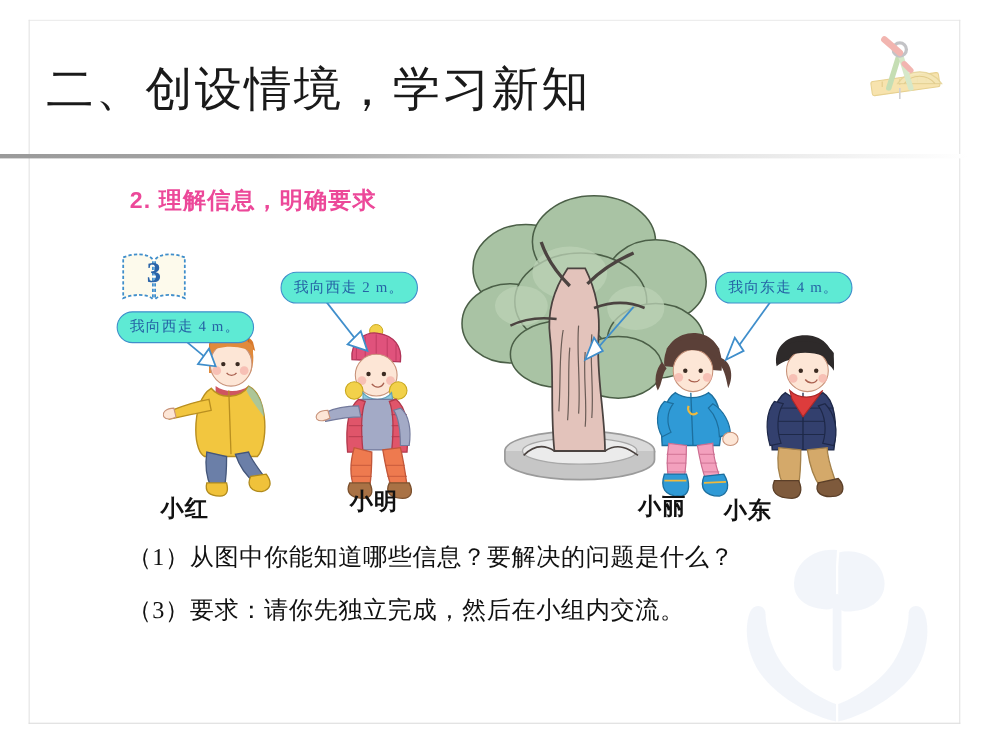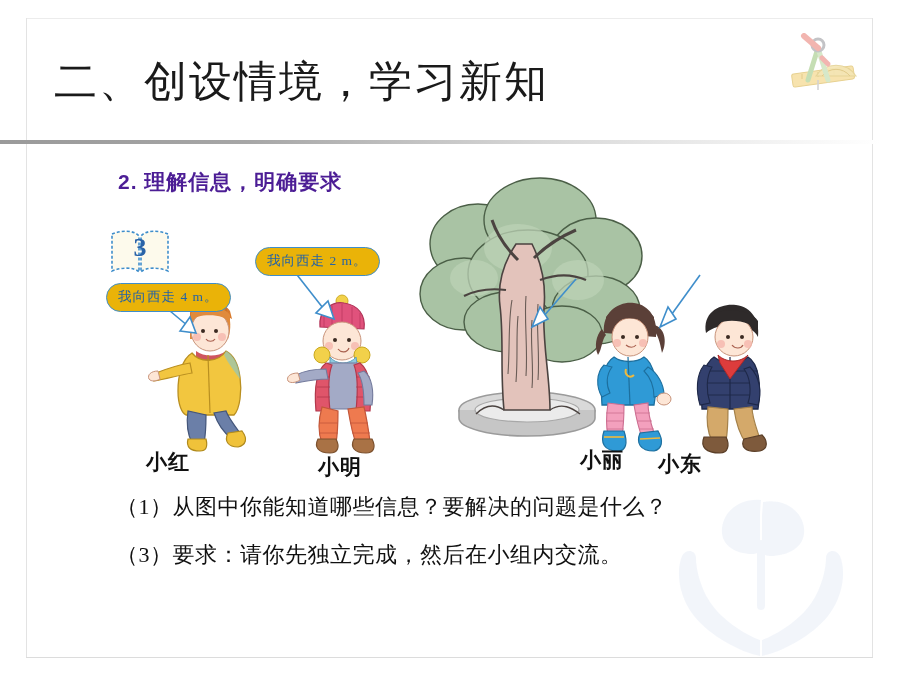--- a/index.html
+++ b/index.html
@@ -22,34 +22,33 @@
   .frame-bottom{position:absolute;left:26px;top:657px;width:847px;height:1px;background:#dcdcdc;}
 
   
   .title{
     position:absolute;left:42px;top:60px;
     font-size:43px;line-height:1;
     color:#1a1a1a;
     letter-spacing:2px;
     white-space:nowrap;
     font-family:"Liberation Serif","DejaVu Serif",serif;
-    margin-left:12px;
   }
   .title-rule{
     position:absolute;left:0px;top:140px;width:880px;height:4px;
     background:linear-gradient(to right,#9a9a9a 0%,#a6a6a6 28%,#d8d8d8 62%,#f3f3f3 88%,#ffffff 100%);
   }
 
   
   .tools-icon{position:absolute;left:778px;top:18px;width:92px;height:88px;opacity:.85;}
 
   
   .subtitle{
     position:absolute;left:118px;top:168px;
-    font-size:21px;color:#4c1d95;
+    font-size:21px;color:#ec4899;
     font-weight:bold;
     letter-spacing:1px;
     font-family:"Liberation Sans","DejaVu Sans",sans-serif;
     white-space:nowrap;
   }
 
   
   .badge{position:absolute;left:108px;top:228px;width:64px;height:48px;}
   .badge .num{
     position:absolute;left:0;top:5px;width:64px;text-align:center;
@@ -58,21 +57,21 @@
   }
 
   
   .stage{position:absolute;left:100px;top:165px;width:720px;height:300px;}
 
   
   .bubble{
     position:absolute;
     border:1.6px solid #3f8ecb;
     border-radius:18px;
-    background:#eab308;
+    background:#5eead4;
     color:#2563a5;
     font-size:13.5px;
     font-family:"Liberation Serif","DejaVu Serif",serif;
     padding:4px 11px 5px 11px;
     white-space:nowrap;
     letter-spacing:1px;
     z-index:6;
   }
   .bubble-tail{position:absolute;z-index:5;}
 
@@ -297,21 +296,21 @@
       <g stroke="#c2573a" stroke-width=".8" fill="none">
         <path d="M33 130 L52 130"></path>
           <path d="M33 140 L52 140"></path>
         <path d="M64 130 L82 130"></path>
           <path d="M66 140 L84 140"></path>
       </g>
 
       <path d="M32 146 C28 154 32 160 44 160 C52 160 54 154 50 146 Z" fill="#a97245" stroke="#7c512e" stroke-width="1.2"></path>
       <path d="M68 146 C64 154 68 160 80 160 C88 160 90 154 86 146 Z" fill="#a97245" stroke="#7c512e" stroke-width="1.2"></path>
     </svg>
-    <div class="name" style="left:218px;top:277px;margin-top:11px;">小明</div>
+    <div class="name" style="left:218px;top:277px;">小明</div>
 
     <svg class="bubble-tail" style="left:400px;top:112px;" width="80" height="52" viewBox="0 0 80 52">
       <path d="M76 2 L36 48" fill="none" stroke="#3f8ecb" stroke-width="1.6"></path>
       <path d="M48 42 L32 50 L40 30 Z" fill="#ffffff" stroke="#3f8ecb" stroke-width="1.6"></path>
     </svg>
 
     <svg class="person" style="left:480px;top:130px;" width="100" height="162" viewBox="0 0 100 162">
 
       <path d="M24 38 C22 16 40 6 54 8 C70 10 78 24 76 42 Z" fill="#5b4038"></path>
       <path d="M22 34 C16 40 14 52 18 60 C22 54 22 44 26 40 Z" fill="#5b4038"></path>
@@ -350,20 +349,21 @@
         <path d="M24 142 L44 142"></path>
           <path d="M60 144 L80 143"></path>
       </g>
     </svg>
     <div class="name" style="left:480px;top:281px;">小丽</div>
 
     <svg class="bubble-tail" style="left:530px;top:108px;" width="74" height="56" viewBox="0 0 74 56">
       <path d="M70 2 L34 52" fill="none" stroke="#3f8ecb" stroke-width="1.6"></path>
       <path d="M46 46 L30 54 L38 34 Z" fill="#ffffff" stroke="#3f8ecb" stroke-width="1.6"></path>
     </svg>
+    <div class="bubble" style="left:550px;top:82px;">我向东走 4 m。</div>
 
     <svg class="person" style="left:580px;top:132px;" width="102" height="160" viewBox="0 0 102 160">
 
       <path d="M26 36 C22 14 42 6 56 8 C72 10 80 24 78 40 C72 26 40 24 26 36 Z" fill="#2e2a2a"></path>
 
       <ellipse cx="54" cy="40" rx="19" ry="19" fill="#fde6d6" stroke="#c8937a" stroke-width="1"></ellipse>
       <path d="M28 34 C34 20 72 20 78 36 L78 24 C70 10 34 10 28 22 Z" fill="#2e2a2a"></path>
       <circle cx="48" cy="40" r="2" fill="#3b2b22"></circle>
       <circle cx="62" cy="40" r="2" fill="#3b2b22"></circle>
       <circle cx="41" cy="47" r="4" fill="#f5b7ad" opacity=".8"></circle>

